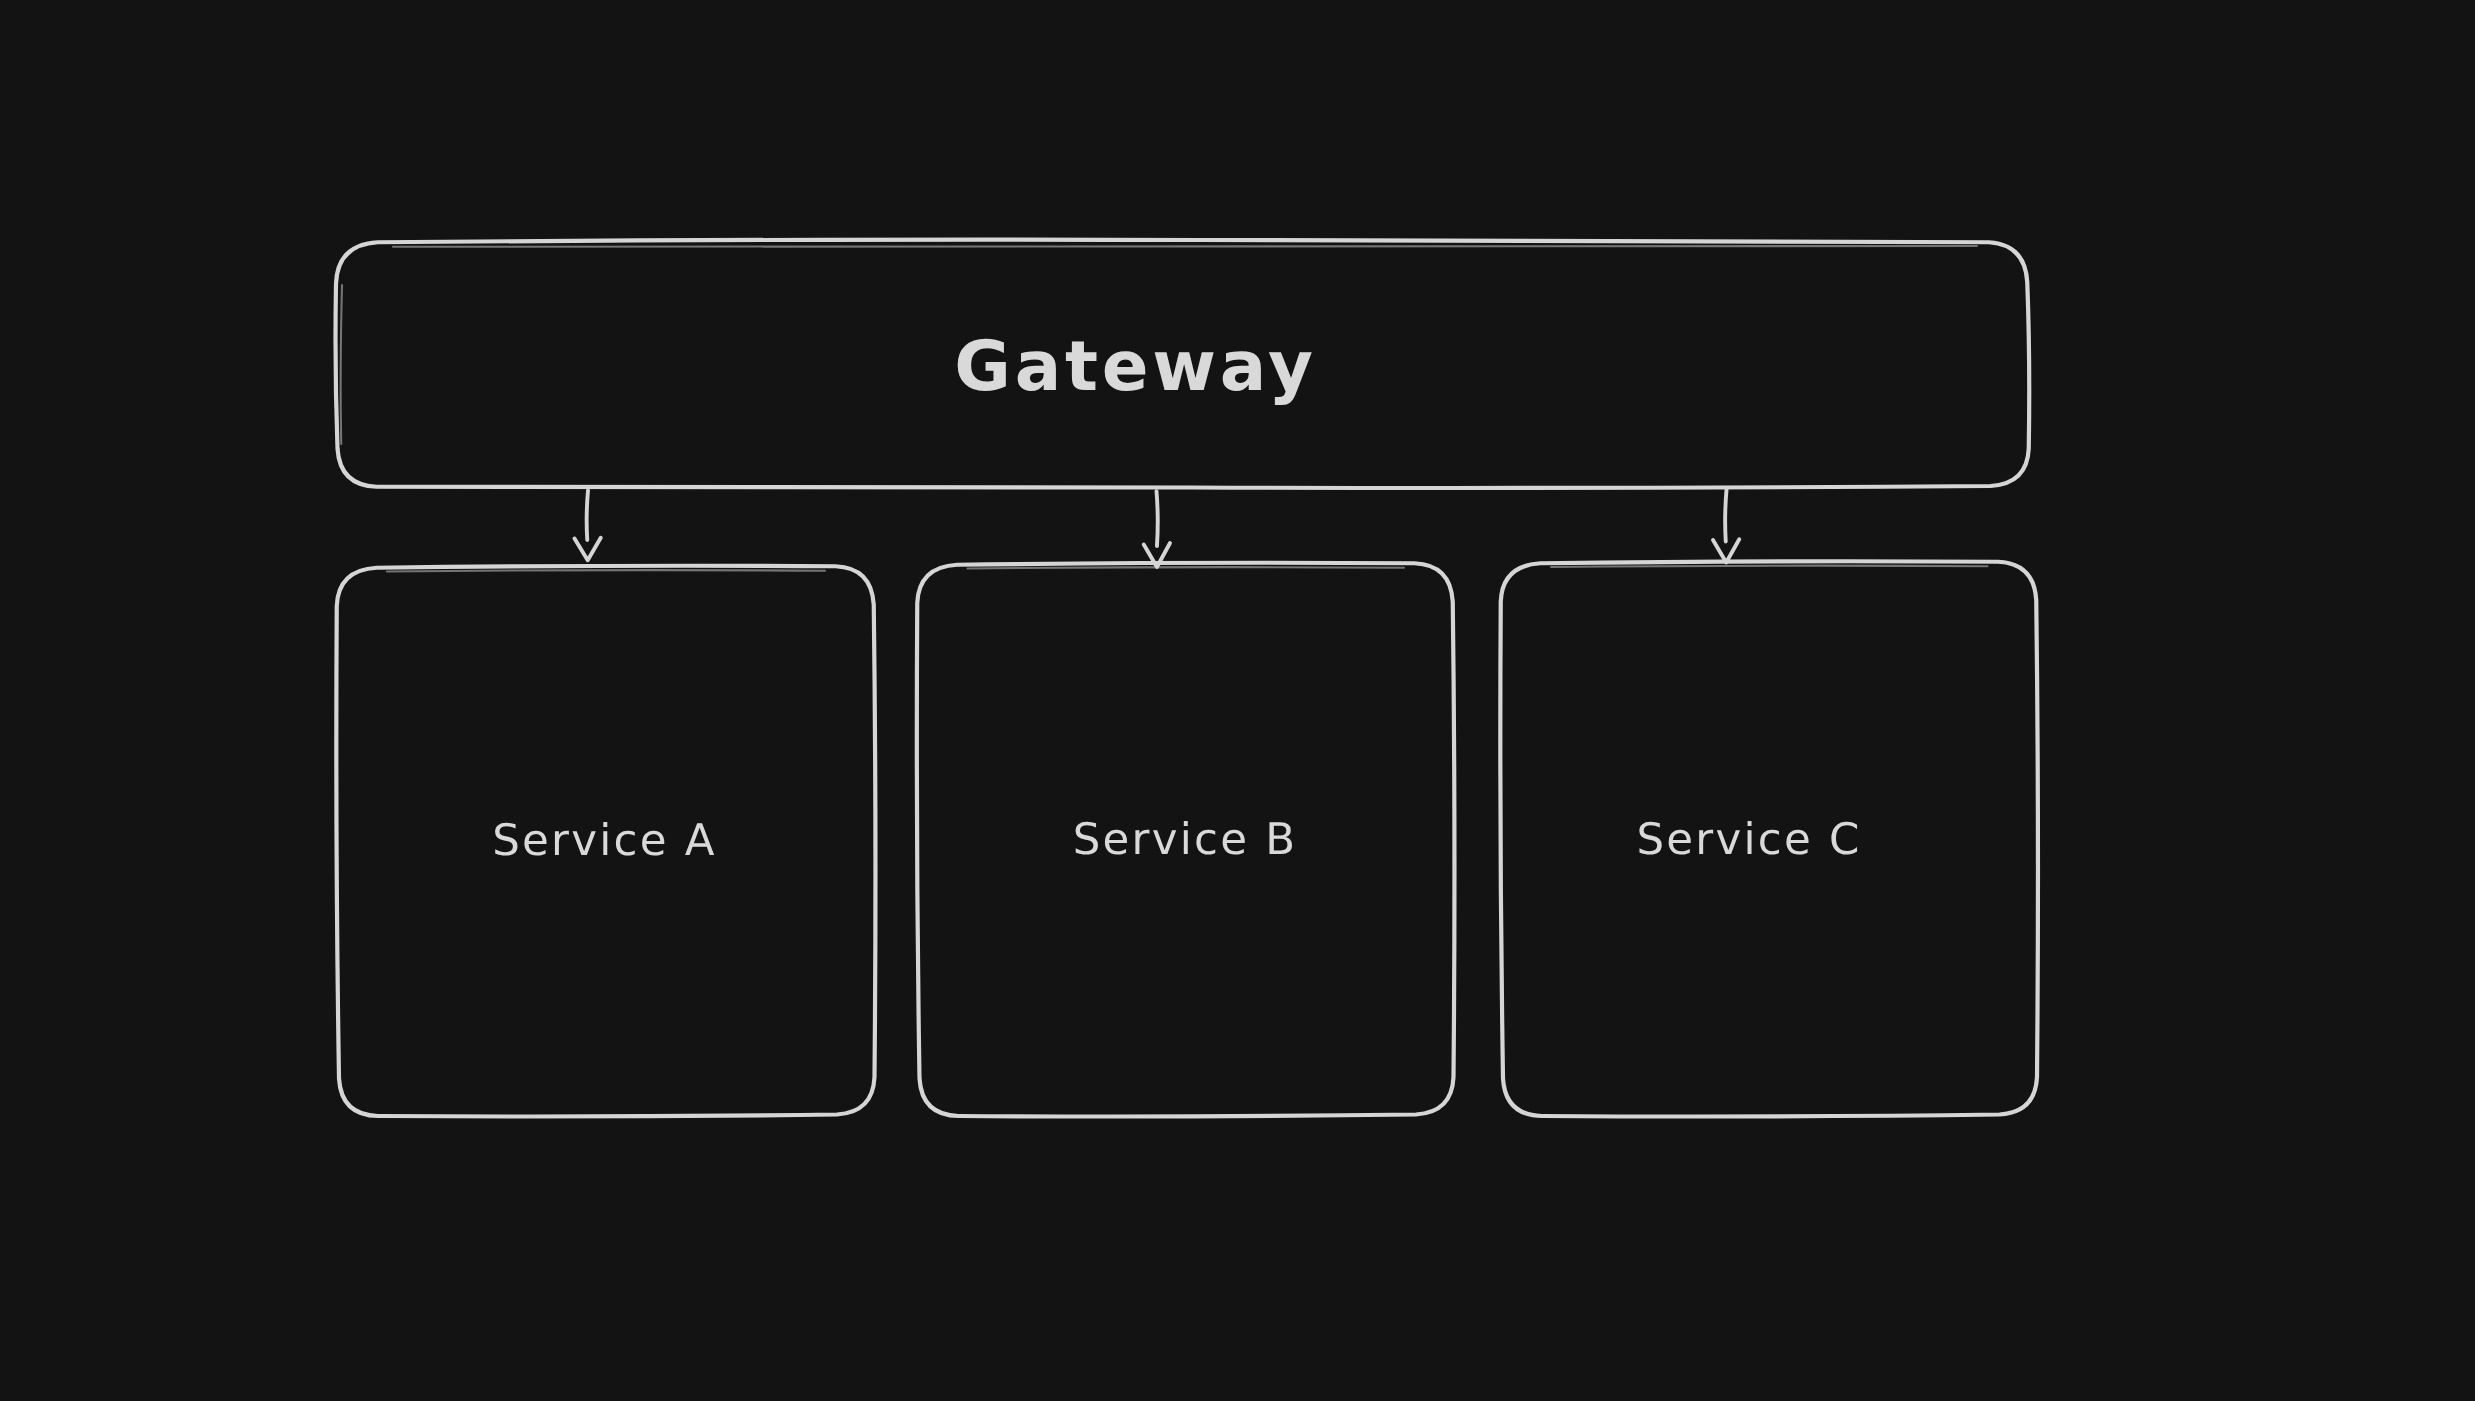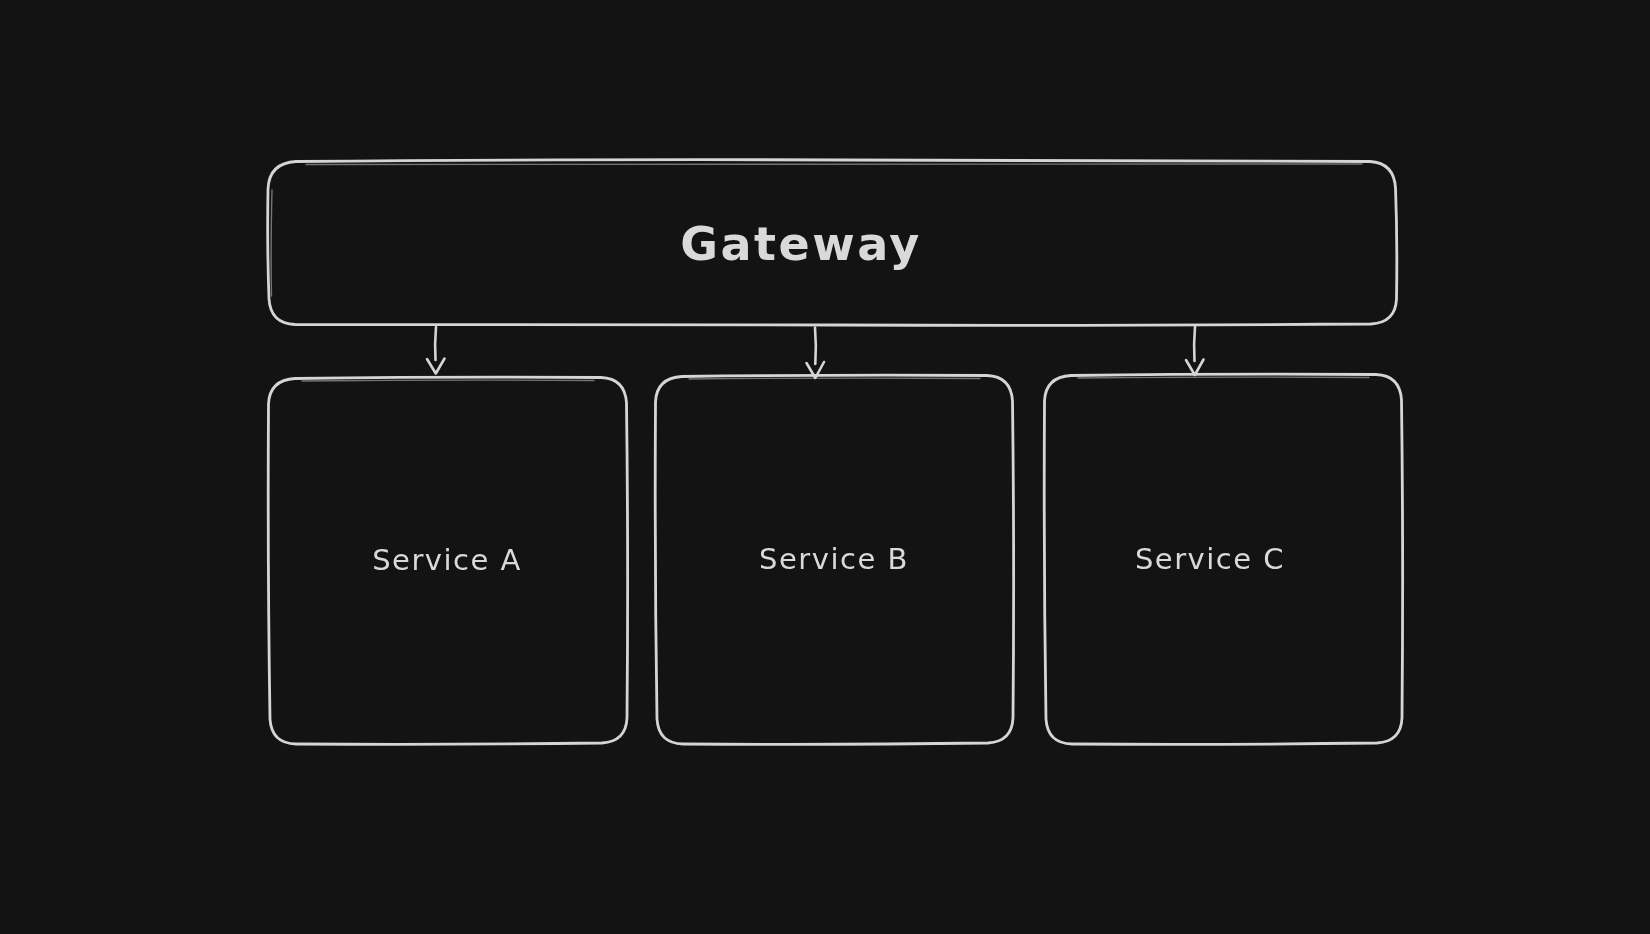--- a/index.html
+++ b/index.html
@@ -9,21 +9,20 @@
     width: 1650px;
     height: 934px;
     overflow: hidden;
     font-family: "DejaVu Sans", "Liberation Sans", sans-serif;
   }
   .stage {
     position: relative;
     width: 1494px;
     height: 934px;
     background: #131313;
-    padding-left: 44px;
   }
   svg { display: block; }
 
   .shape {
     fill: none;
     stroke: #d5d5d5;
     stroke-width: 2.8;
     stroke-linecap: round;
     stroke-linejoin: round;
   }

